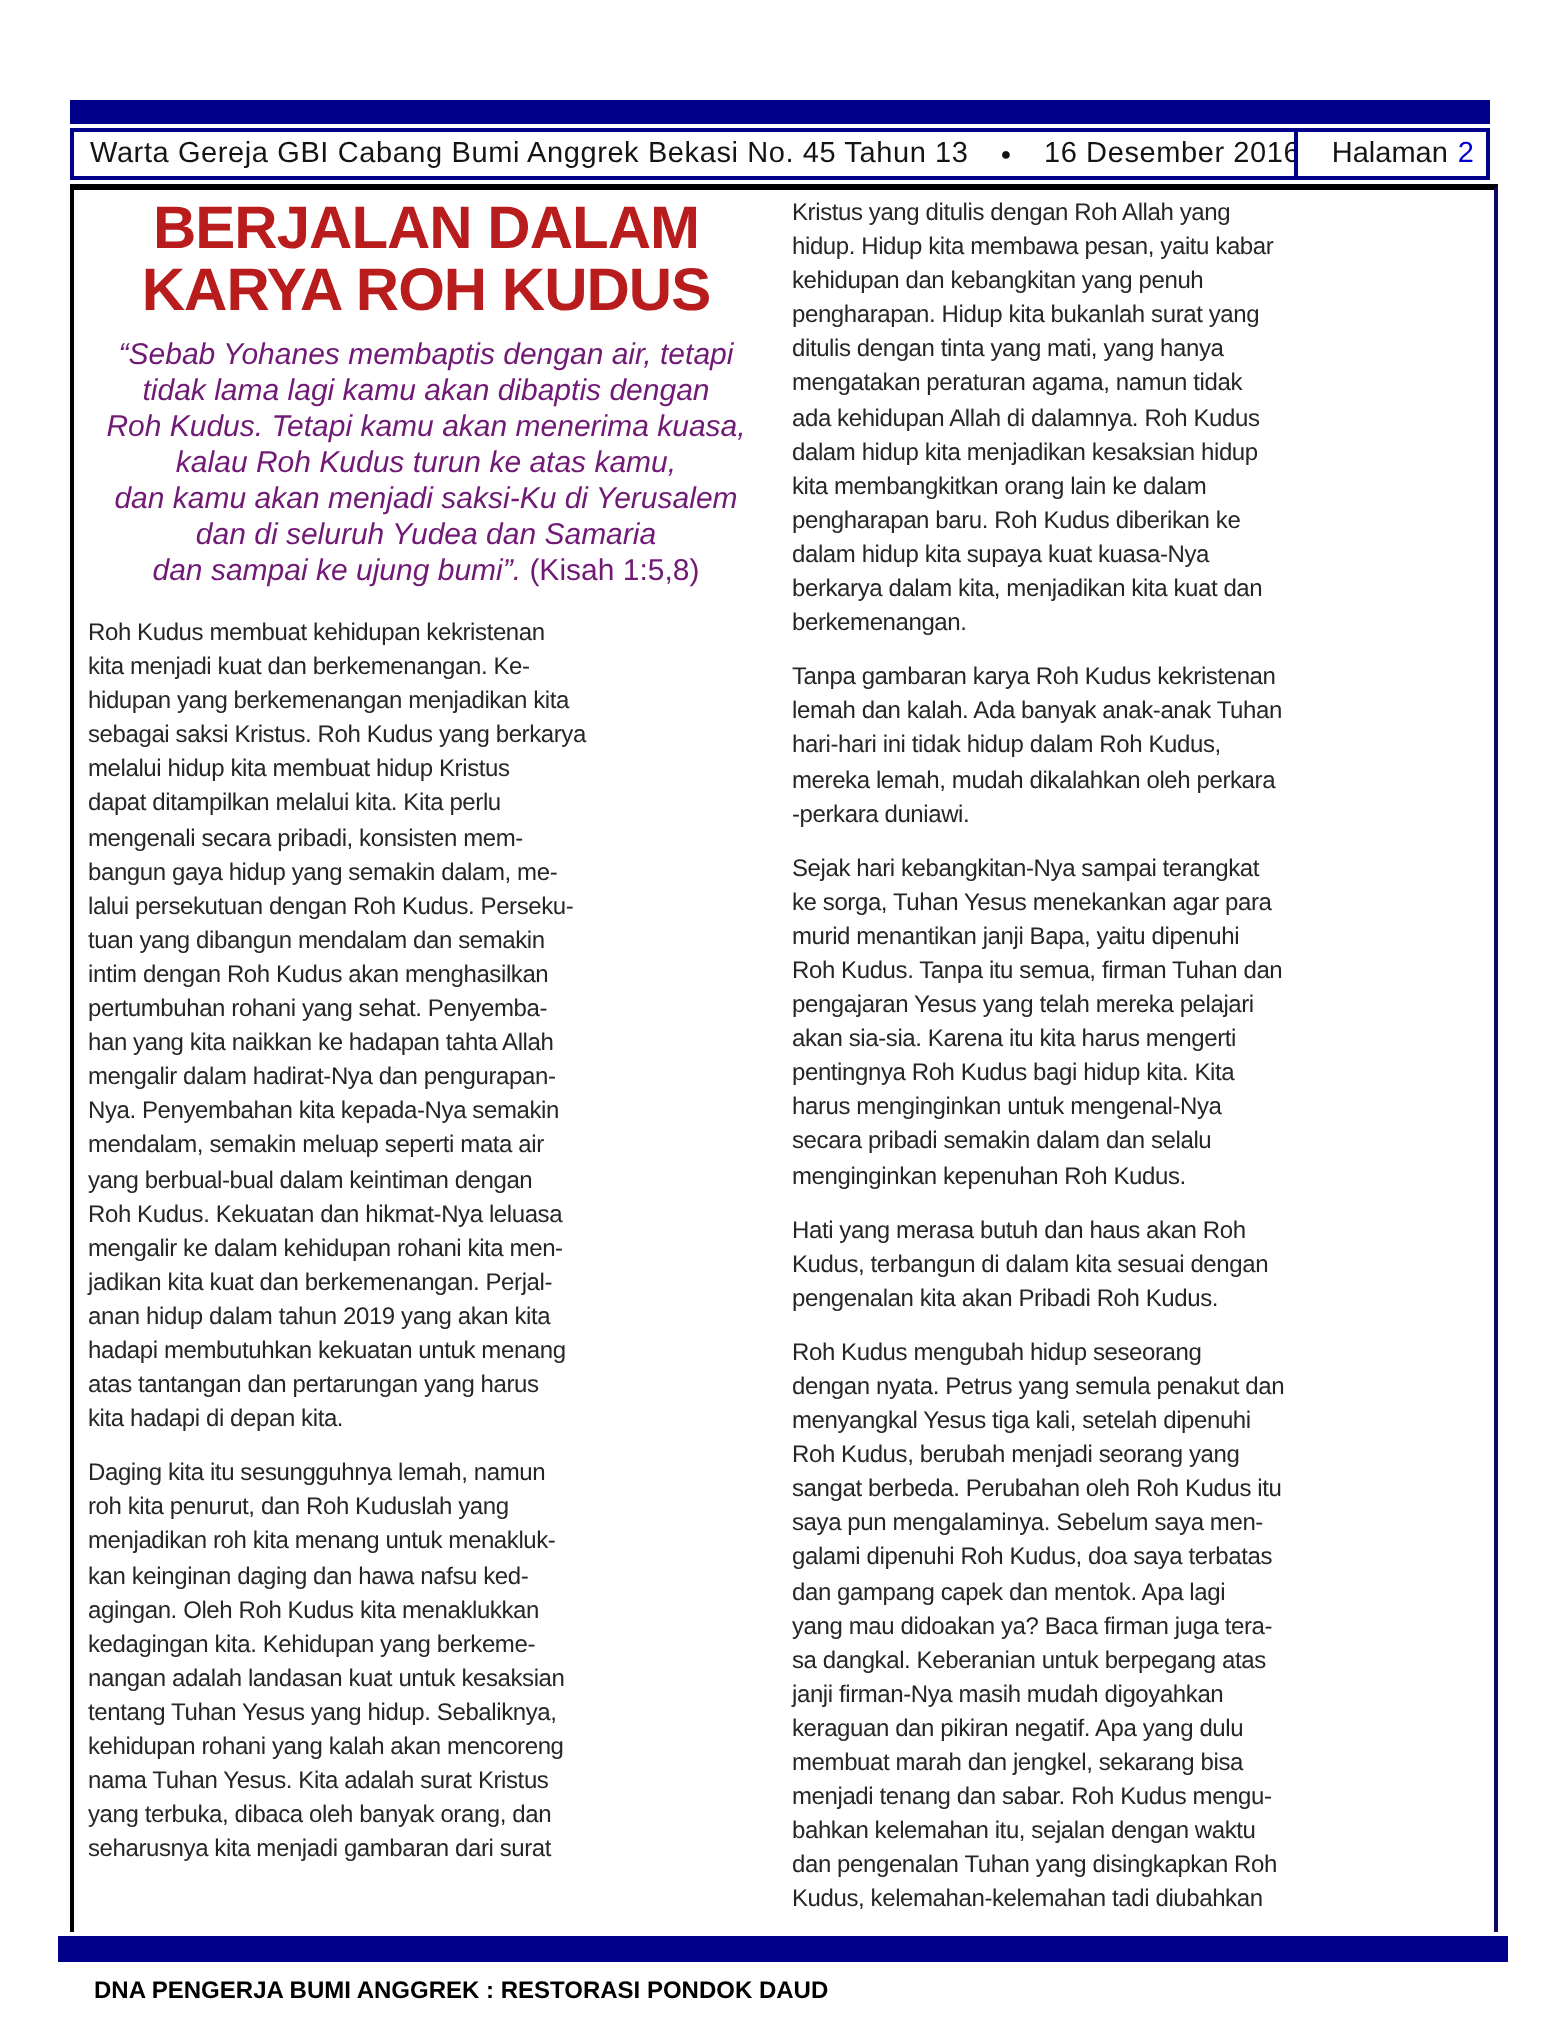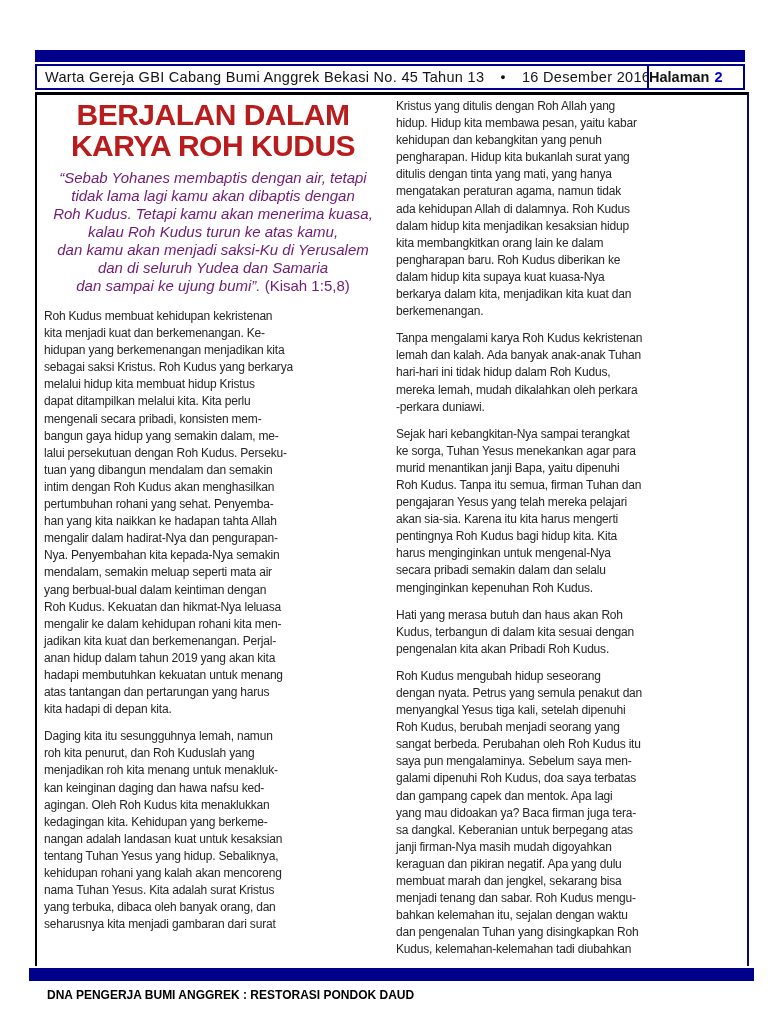--- a/index.html
+++ b/index.html
@@ -9,22 +9,22 @@
     overflow:hidden;
   }
   .topbar{margin:50px 35px 0 35px;height:12px;background:#00008B;}
   .header-box{
     margin:2px 35px 0 35px;border:2px solid #00008B;background:#fff;
     display:flex;align-items:stretch;height:22px;font-size:14.5px;color:#141414;
   }
   .mast-left{flex:1;display:flex;align-items:center;padding-left:8px;
     letter-spacing:0.3px;white-space:nowrap;overflow:hidden;}
   .mast-bullet{margin:0 16px;font-size:9px;color:#111;}
-  .mast-right{width:88px;display:flex;align-items:center;justify-content:flex-start;
-    padding-right:6px;border-left:2px solid #00008B;font-weight:bold;}
+  .mast-right{width:88px;display:flex;align-items:center;justify-content:flex-end;
+    padding-right:6px;border-left:2px solid #00008B;}
   .page-num{color:#0000CF;margin-left:5px;}
   .content-box{
     margin:2px 31px 0 35px;box-sizing:border-box;height:874px;
     border-top:3px solid #000;border-left:2px solid #000;border-right:2px solid #0a0a5e;
     display:flex;padding:2px 6px 0 7px;overflow:hidden;background:#fff;
   }
   .col-left{width:338px;flex:none;}
   .col-right{flex:1;padding-left:14px;padding-top:1px;}
   .kicker{font-size:19px;font-weight:bold;margin:6px 0 0 0;color:#000;letter-spacing:0.2px;}
   .title{
@@ -113,21 +113,21 @@
 pengharapan. Hidup kita bukanlah surat yang
 ditulis dengan tinta yang mati, yang hanya
 mengatakan peraturan agama, namun tidak
 ada kehidupan Allah di dalamnya. Roh Kudus
 dalam hidup kita menjadikan kesaksian hidup
 kita membangkitkan orang lain ke dalam
 pengharapan baru. Roh Kudus diberikan ke
 dalam hidup kita supaya kuat kuasa-Nya
 berkarya dalam kita, menjadikan kita kuat dan
 berkemenangan.</p>
-    <p class="body-par">Tanpa mengalami karya Roh Kudus kekristenan
+    <p class="body-par">Tanpa gambaran karya Roh Kudus kekristenan
 lemah dan kalah. Ada banyak anak-anak Tuhan
 hari-hari ini tidak hidup dalam Roh Kudus,
 mereka lemah, mudah dikalahkan oleh perkara
 -perkara duniawi.</p>
     <p class="body-par">Sejak hari kebangkitan-Nya sampai terangkat
 ke sorga, Tuhan Yesus menekankan agar para
 murid menantikan janji Bapa, yaitu dipenuhi
 Roh Kudus. Tanpa itu semua, firman Tuhan dan
 pengajaran Yesus yang telah mereka pelajari
 akan sia-sia. Karena itu kita harus mengerti

